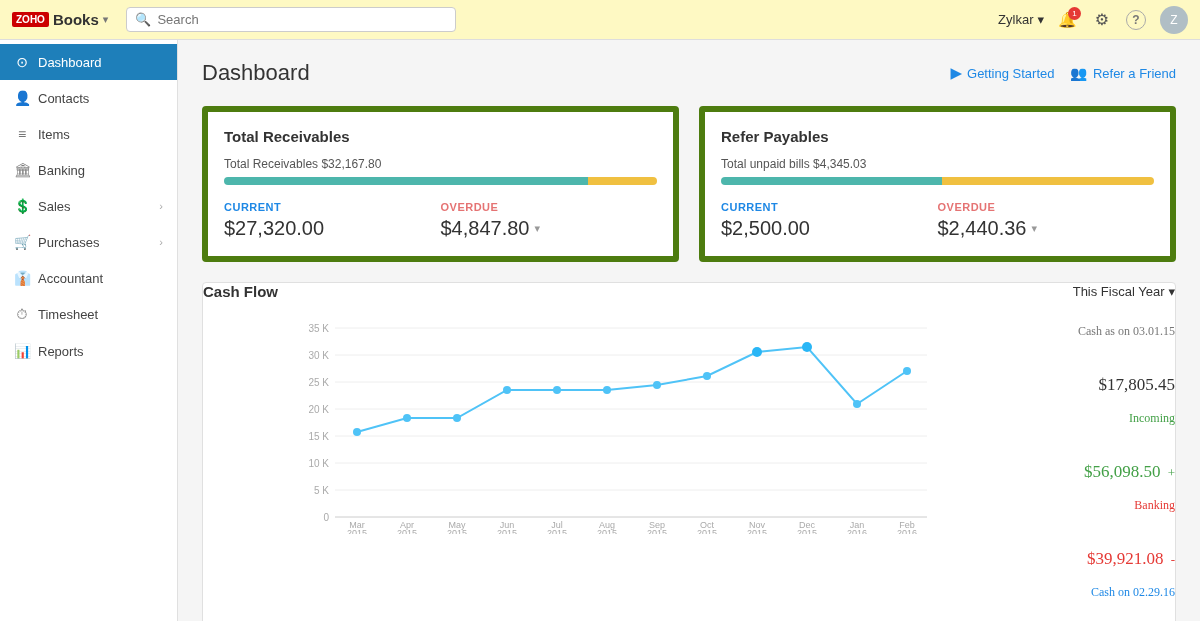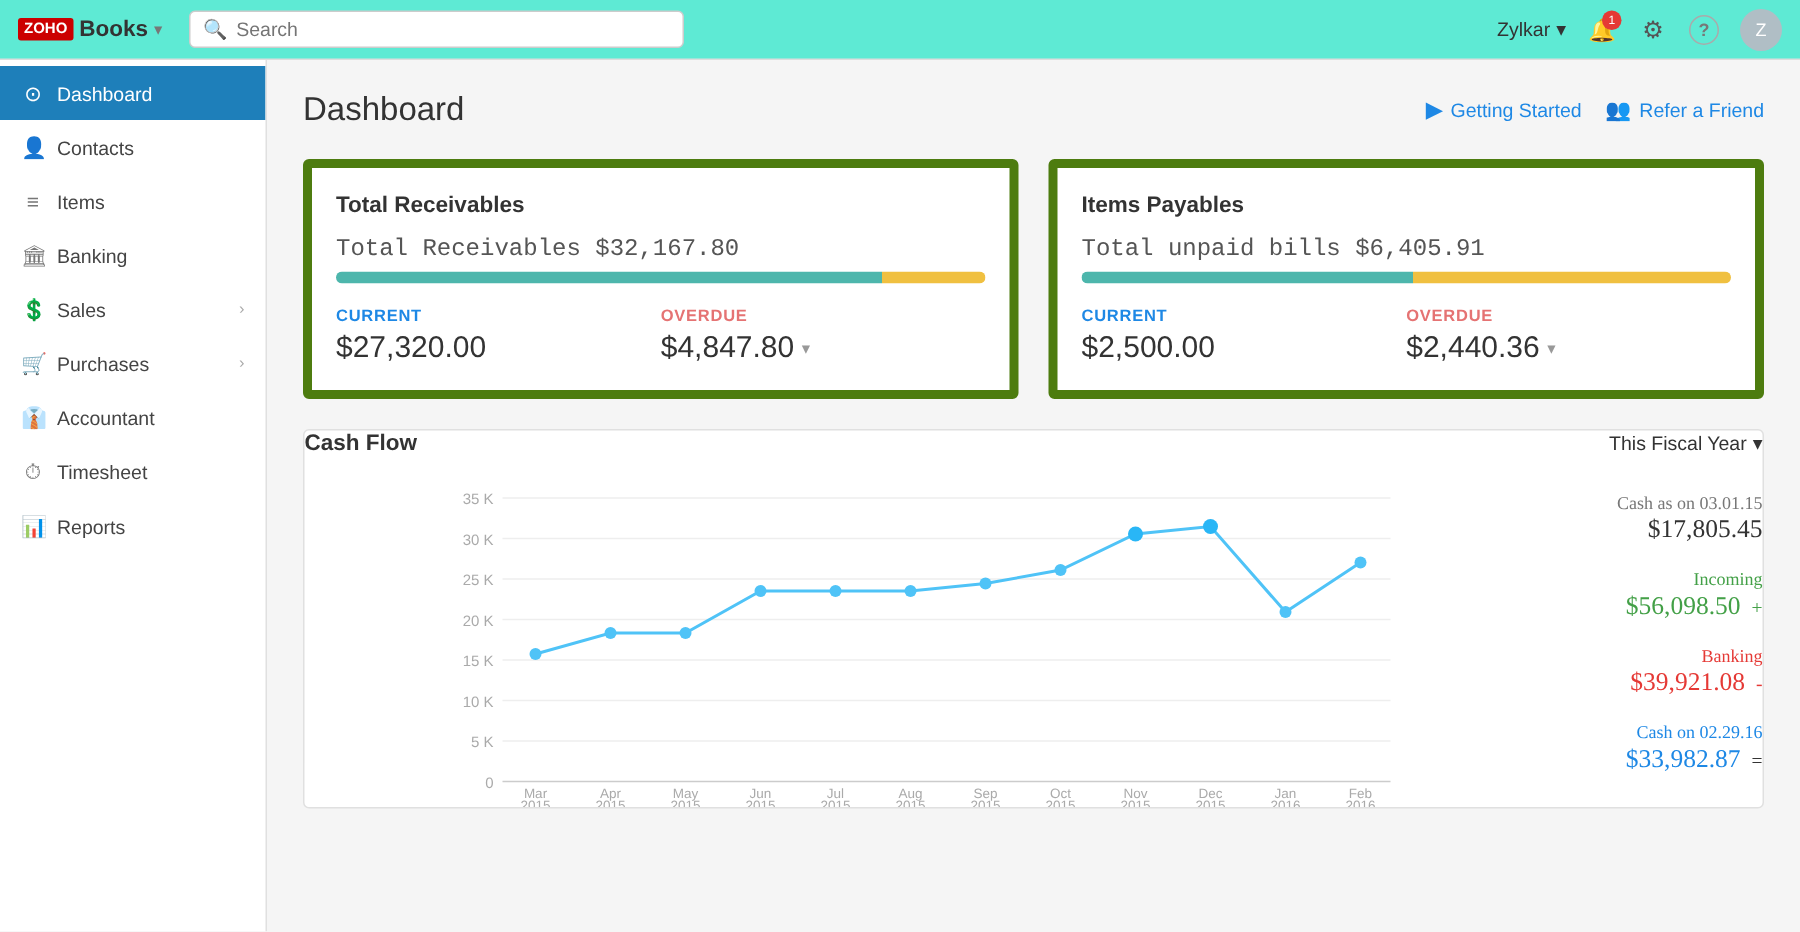--- a/index.html
+++ b/index.html
@@ -1,21 +1,21 @@
 <!DOCTYPE html>
 <html><head>
   <meta charset="utf-8">
   <style>
     * { box-sizing: border-box; margin: 0; padding: 0; }
     body { font-family: -apple-system, BlinkMacSystemFont, 'Segoe UI', Arial, sans-serif; font-size: 13px; background: #f5f5f5; display: flex; flex-direction: column; height: 621px; overflow: hidden; }
 
     
     .top-nav {
       height: 40px;
-      background: #5eead4;
+      background: #fef9c3;
       border-bottom: 1px solid #ddd;
       display: flex;
       align-items: center;
       padding: 0 12px;
       gap: 10px;
       flex-shrink: 0;
       z-index: 10;
     }
     .logo-area {
       display: flex;
@@ -200,24 +200,23 @@
       border-radius: 4px;
       padding: 16px;
     }
     .card-title {
       font-size: 15px;
       font-weight: 600;
       color: #333;
       margin-bottom: 12px;
     }
     .progress-label {
-      font-size: 16px;
+      font-size: 12px;
       color: #555;
       margin-bottom: 6px;
-      font-family: Liberation Mono, monospace;
     }
     .progress-bar-container {
       height: 8px;
       border-radius: 4px;
       overflow: hidden;
       display: flex;
       margin-bottom: 16px;
     }
     .progress-bar-current {
       background: #4db6ac;
@@ -305,20 +304,21 @@
       text-align: right;
     }
     .chart-stat-label {
       font-size: 12px;
       color: #777;
     }
     .chart-stat-value {
       font-size: 17px;
       font-weight: 500;
       color: #333;
+      margin-top: 36px;
     }
     .chart-stat-value.incoming { color: #43a047; }
     .chart-stat-value.outgoing { color: #e53935; }
     .chart-stat-value.cashon { color: #1e88e5; }
     .chart-stat-symbol {
       font-size: 13px;
       margin-left: 3px;
     }
     .cashon-label { color: #1e88e5; font-size: 12px; }
 
@@ -434,22 +434,22 @@
             <div class="stat-label overdue">OVERDUE</div>
             <div class="stat-value">
               <span>$4,847.80</span>
               <span class="stat-dropdown">▾</span>
             </div>
           </div>
         </div>
       </div>
 
       <div class="card">
-        <div class="card-title">Items Payables</div>
-        <div class="progress-label">Total unpaid bills $6,405.91</div>
+        <div class="card-title">Refer Payables</div>
+        <div class="progress-label">Total unpaid bills $4,345.03</div>
         <div class="progress-bar-container">
           <div class="progress-bar-current" style="width:51%;"></div>
           <div class="progress-bar-overdue" style="width:49%;"></div>
         </div>
         <div class="card-stats">
           <div class="stat">
             <div class="stat-label current">CURRENT</div>
             <div class="stat-value">
               <span>$2,500.00</span>
             </div>

